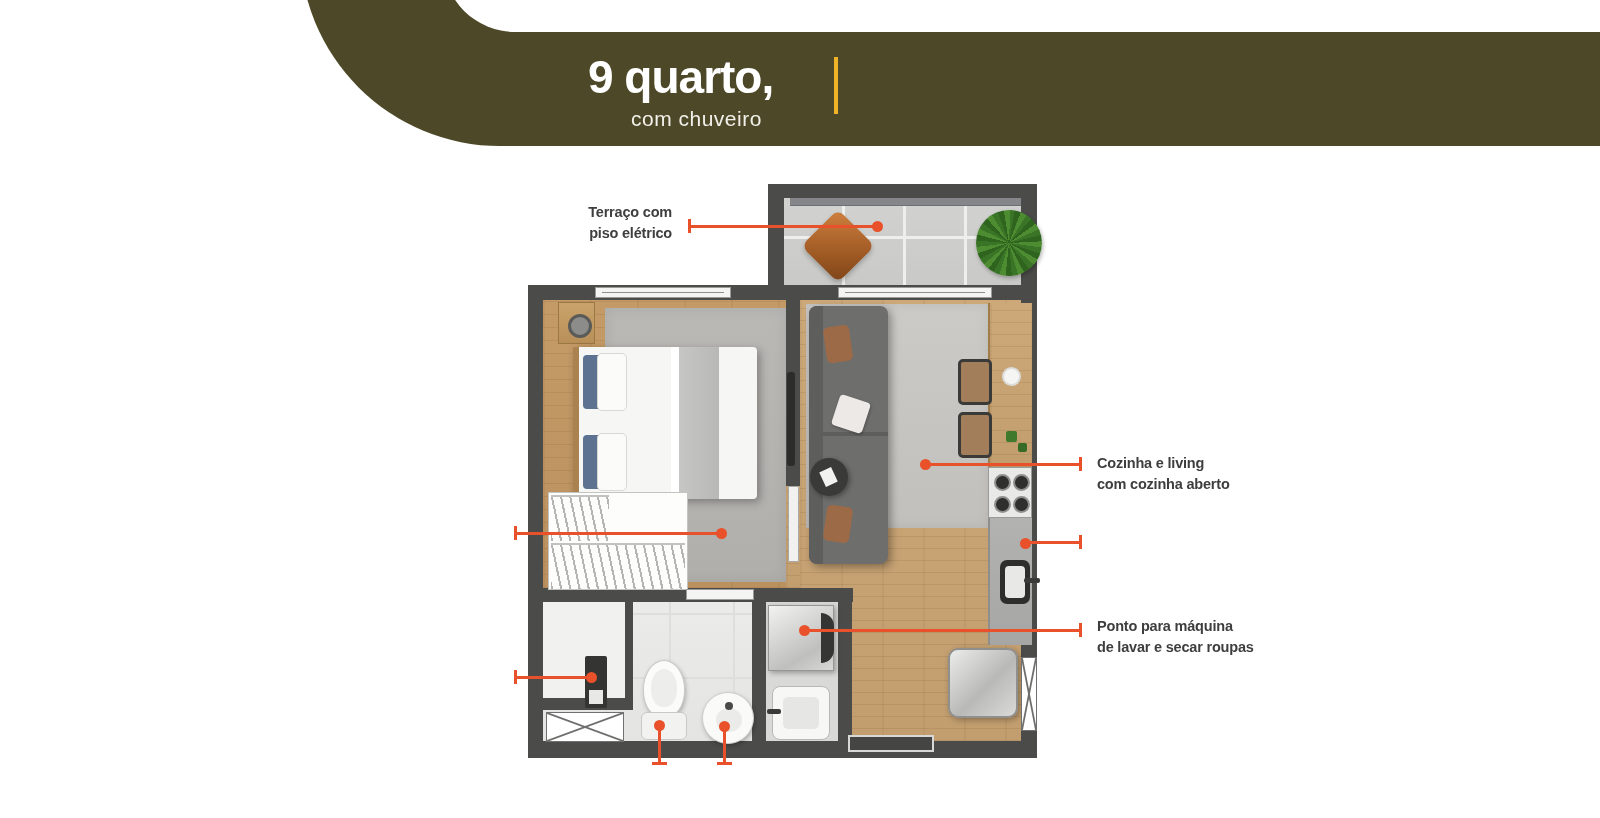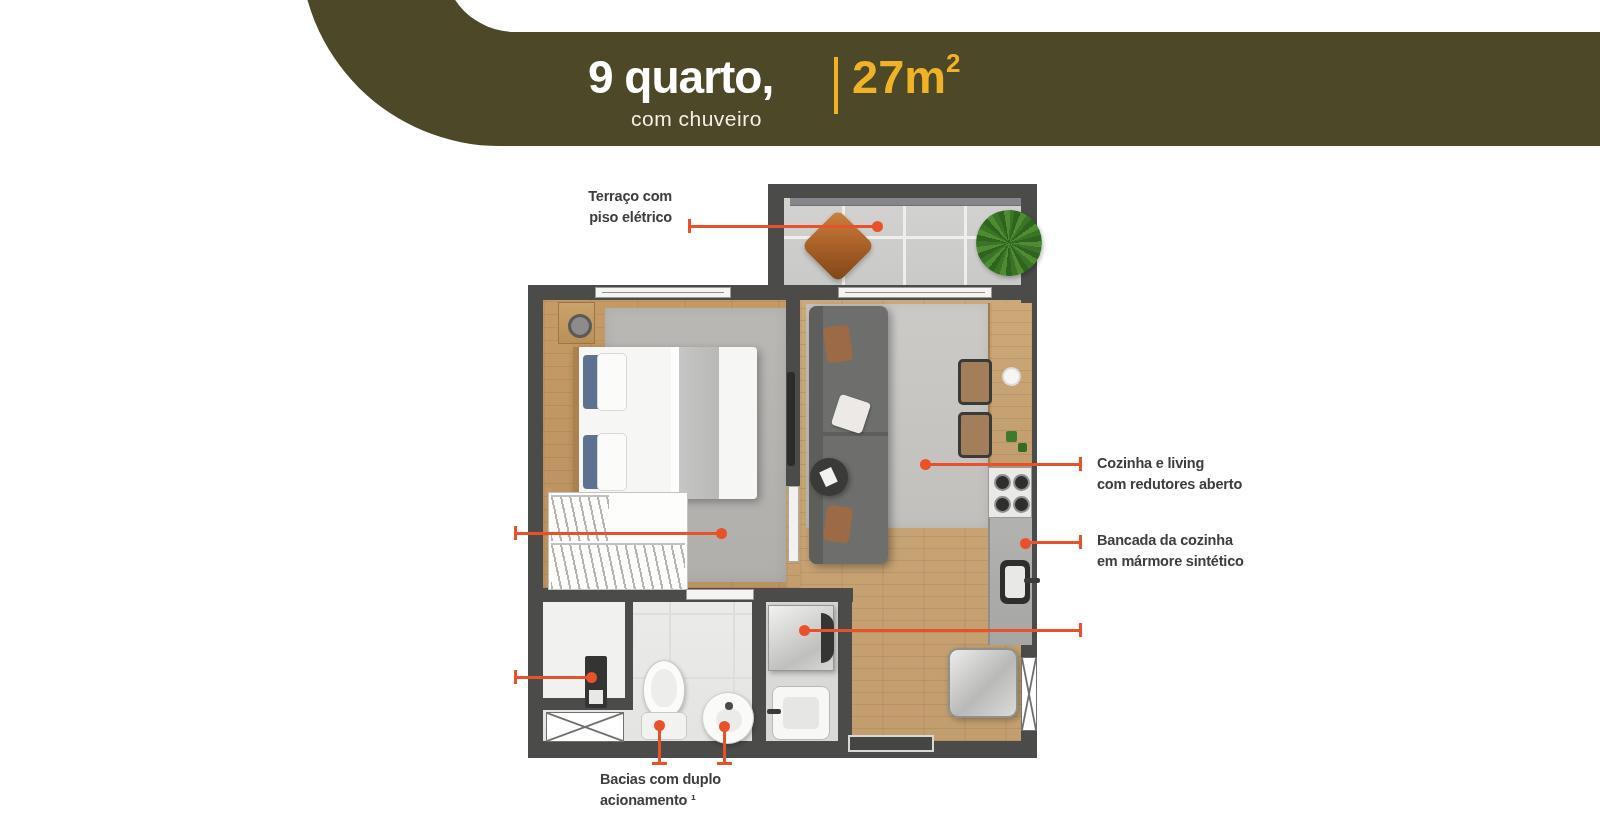--- a/index.html
+++ b/index.html
@@ -66,21 +66,20 @@
 </head>
 <body>
 
 <div class="stage">
 
   <div class="banner-olive"></div>
   <div class="banner-notch"></div>
   <div class="banner-title">9 quarto,</div>
   <div class="banner-sub">com chuveiro</div>
   <div class="banner-divider"></div>
-  <div class="banner-area"><span>27m</span><sup>2</sup></div>
 
   <div class="plan">
 
     <div class="floor tilefloor" style="left:256px;top:14px;width:237px;height:87px;"></div>
     <div class="floor" style="left:262px;top:12px;width:231px;height:9px;background:#84868a;border-bottom:1px solid #6e7074;"></div>
     <div class="floor wood-a" style="left:15px;top:116px;width:243px;height:288px;"></div>
     <div class="floor wood-b" style="left:258px;top:302px;width:14px;height:102px;"></div>
     <div class="floor wood-b" style="left:272px;top:116px;width:221px;height:441px;"></div>
     <div class="floor bathtile" style="left:15px;top:418px;width:209px;height:139px;"></div>
     <div class="floor" style="left:15px;top:418px;width:82px;height:96px;background:#f1f1ef;border-right:1px solid #dcdcda;"></div>
@@ -175,60 +174,56 @@
     <div class="furn" style="left:115px;top:476px;width:42px;height:58px;background:#fbfbf9;border:1px solid #c9c9c7;border-radius:50% 50% 46% 46%;box-sizing:border-box;box-shadow:1px 2px 4px rgba(0,0,0,0.25);">
       <div style="position:absolute;left:7px;top:8px;width:26px;height:38px;background:#ededeb;border-radius:50% 50% 45% 45%;"></div>
     </div>
     <div class="furn" style="left:113px;top:528px;width:46px;height:28px;background:#f2f2f0;border:1px solid #c9c9c7;border-radius:6px;box-sizing:border-box;"></div>
     <div class="furn" style="left:174px;top:508px;width:52px;height:52px;border-radius:50%;background:#fafaf8;border:1px solid #cfcfcd;box-sizing:border-box;box-shadow:1px 2px 4px rgba(0,0,0,0.25);">
       <div style="position:absolute;left:13px;top:15px;width:26px;height:24px;border-radius:50%;background:#ebebe9;"></div>
       <div style="position:absolute;left:22px;top:9px;width:8px;height:8px;border-radius:50%;background:#4a4a48;"></div>
     </div>
   </div>
 
-  <div class="ann ra" style="left:472px;top:186px;width:200px;">
+  <div class="ann ra" style="left:472px;top:202px;width:200px;">
     <div>Terraço com</div>
     <div>piso elétrico</div>
   </div>
   <div class="tickv" style="left:688px;top:219px;"></div>
   <div class="lh" style="left:690px;top:225px;width:188px;"></div>
   <div class="dot" style="left:872px;top:221px;"></div>
 
   <div class="tickv" style="left:514px;top:526px;"></div>
   <div class="lh" style="left:516px;top:532px;width:201px;"></div>
   <div class="dot" style="left:716px;top:528px;"></div>
 
   <div class="tickv" style="left:514px;top:670px;"></div>
   <div class="lh" style="left:516px;top:676px;width:72px;"></div>
   <div class="dot" style="left:586px;top:672px;"></div>
 
   <div class="ann" style="left:1097px;top:453px;width:230px;">
     <div>Cozinha e living</div>
-    <div>com redutores aberto</div>
+    <div>com cozinha aberto</div>
   </div>
   <div class="dot" style="left:920px;top:459px;"></div>
   <div class="lh" style="left:925px;top:463px;width:156px;"></div>
   <div class="tickv" style="left:1079px;top:457px;"></div>
 
-  <div class="ann" style="left:1097px;top:530px;width:230px;">
-    <div>Bancada da cozinha</div>
-    <div>em mármore sintético</div>
-  </div>
   <div class="dot" style="left:1020px;top:538px;"></div>
   <div class="lh" style="left:1026px;top:541px;width:55px;"></div>
   <div class="tickv" style="left:1079px;top:535px;"></div>
 
+  <div class="ann" style="left:1097px;top:616px;width:230px;">
+    <div>Ponto para máquina</div>
+    <div>de lavar e secar roupas</div>
+  </div>
   <div class="dot" style="left:799px;top:625px;"></div>
   <div class="lh" style="left:805px;top:629px;width:276px;"></div>
   <div class="tickv" style="left:1079px;top:623px;"></div>
 
-  <div class="ann" style="left:600px;top:769px;width:140px;">
-    <div>Bacias com duplo</div>
-    <div>acionamento ¹</div>
-  </div>
   <div class="dot" style="left:654px;top:720px;"></div>
   <div class="lv" style="left:658px;top:726px;height:38px;"></div>
   <div class="tickh" style="left:652px;top:762px;"></div>
 
   <div class="dot" style="left:719px;top:721px;"></div>
   <div class="lv" style="left:723px;top:727px;height:37px;"></div>
   <div class="tickh" style="left:717px;top:762px;"></div>
 
 </div>
 

